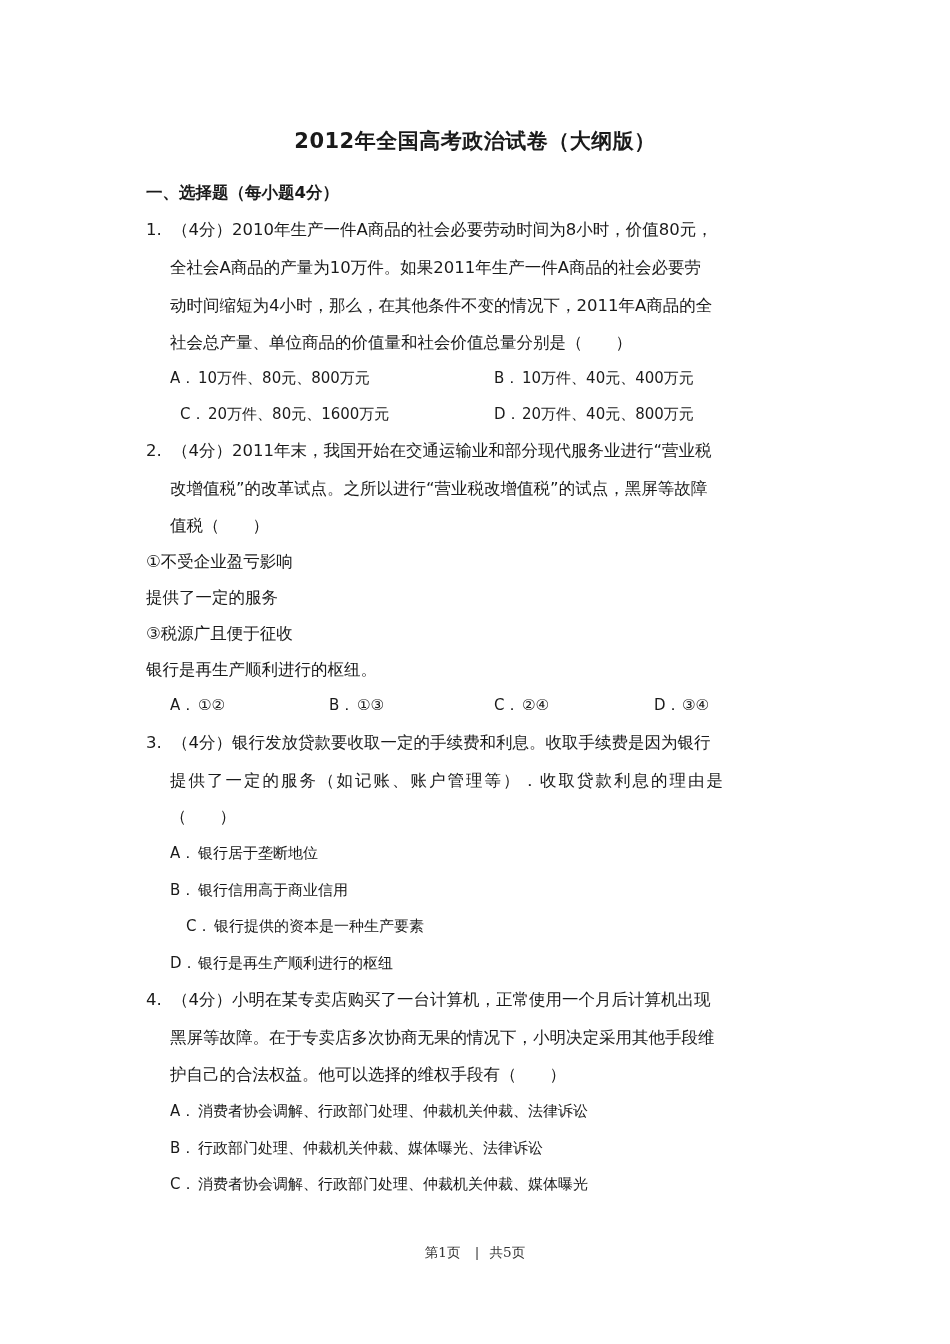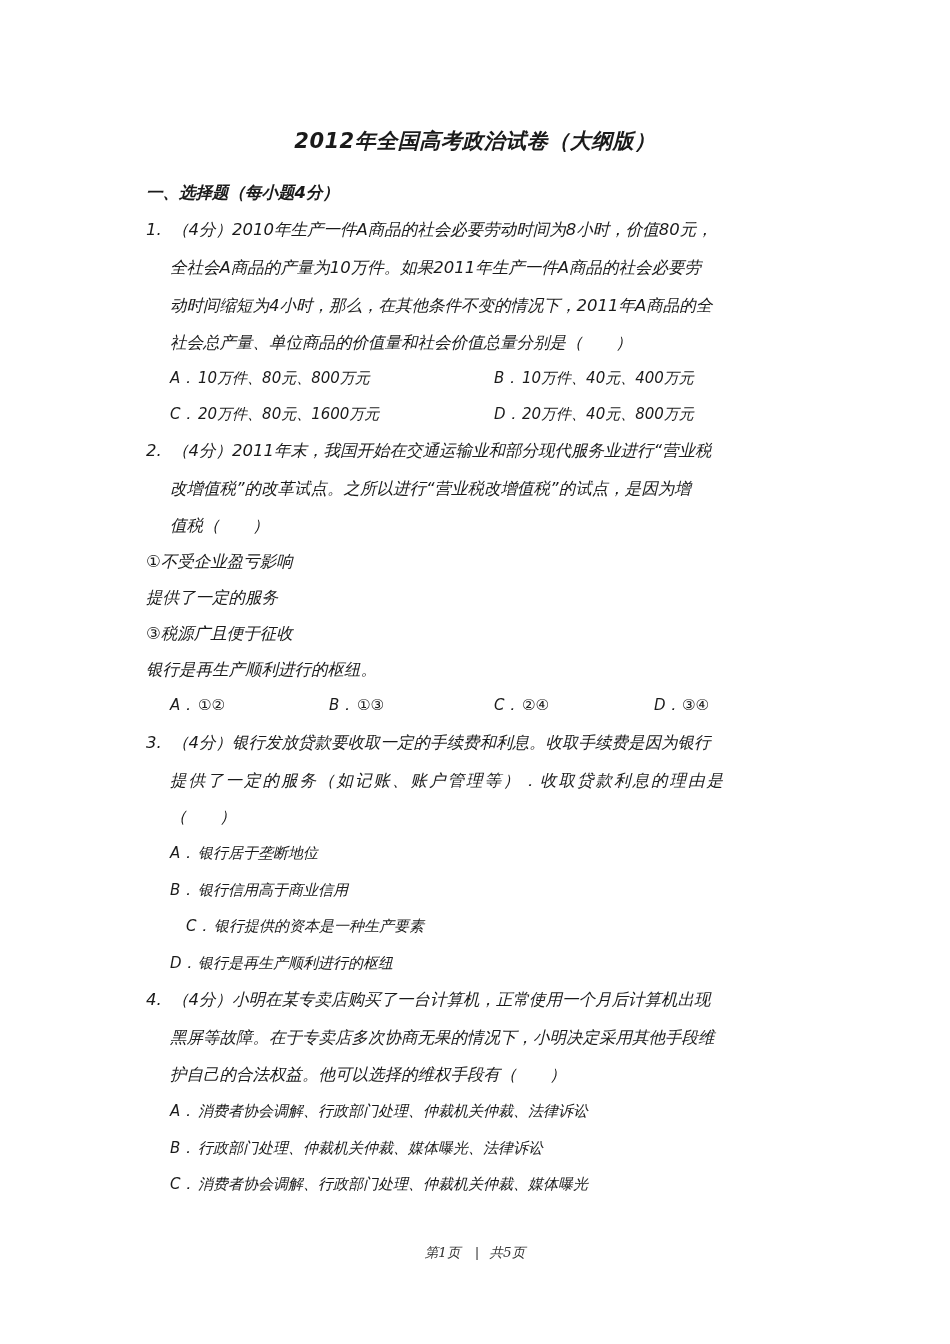--- a/index.html
+++ b/index.html
@@ -1,21 +1,21 @@
 <!DOCTYPE html>
 <html><head>
   <meta charset="utf-8">
   <style>
     html, body { margin: 0; padding: 0; background: #ffffff; }
     body {
       width: 950px; height: 1344px; position: relative; overflow: hidden;
       font-family: "DejaVu Sans", "Liberation Sans", sans-serif;
       color: #1a1a1a;
     }
-    .page { position: absolute; left: 0; top: 0; width: 856px; height: 1344px; font-style: italic; }
+    .page { position: absolute; left: 0; top: 0; width: 856px; height: 1344px; }
     .title {
       position: absolute; top: 127px; left: 0; width: 950px; text-align: center;
       font-size: 21px; font-weight: bold; letter-spacing: 0.5px;
     }
     .section {
       position: absolute; top: 182px; left: 146px;
       font-size: 16.5px; font-weight: bold;
     }
     .line {
       position: absolute; font-size: 16.5px; white-space: nowrap; line-height: 22px;
@@ -41,28 +41,28 @@
   <div class="section">一、选择题（每小题4分）</div>
 
   <div>
     <span class="line qnum" style="top:219px">1.</span>
     <span class="line" style="top:219px; left:172px">（4分）2010年生产一件A商品的社会必要劳动时间为8小时，价值80元，</span>
     <span class="line indent" style="top:257px">全社会A商品的产量为10万件。如果2011年生产一件A商品的社会必要劳</span>
     <span class="line indent" style="top:295px">动时间缩短为4小时，那么，在其他条件不变的情况下，2011年A商品的全</span>
     <span class="line indent" style="top:332px">社会总产量、单位商品的价值量和社会价值总量分别是（　　）</span>
     <div class="opt" style="top:367px; left:170px"><span class="lbl">A．</span><span>10万件、80元、800万元</span></div>
     <div class="opt" style="top:367px; left:494px"><span class="lbl">B．</span><span>10万件、40元、400万元</span></div>
-    <div class="opt" style="top:403px; left:170px"><span class="lbl">C．</span><span>20万件、80元、1600万元</span></div>
+    <div class="opt" style="top:403px; left:180px"><span class="lbl">C．</span><span>20万件、80元、1600万元</span></div>
     <div class="opt" style="top:403px; left:494px"><span class="lbl">D．</span><span>20万件、40元、800万元</span></div>
   </div>
 
   <div>
     <span class="line qnum" style="top:440px">2.</span>
     <span class="line" style="top:440px; left:172px">（4分）2011年末，我国开始在交通运输业和部分现代服务业进行“营业税</span>
-    <span class="line indent" style="top:478px">改增值税”的改革试点。之所以进行“营业税改增值税”的试点，是因为增</span>
+    <span class="line indent" style="top:478px">改增值税”的改革试点。之所以进行“营业税改增值税”的试点，黑屏等故障</span>
     <span class="line indent" style="top:515px">值税（　　）</span>
     <span class="line flush" style="top:551px">①不受企业盈亏影响</span>
     <span class="line flush" style="top:587px">提供了一定的服务</span>
     <span class="line flush" style="top:623px">③税源广且便于征收</span>
     <span class="line flush" style="top:659px">银行是再生产顺利进行的枢纽。</span>
     <div class="opt" style="top:694px; left:170px"><span class="lbl">A．</span><span>①②</span></div>
     <div class="opt" style="top:694px; left:329px"><span class="lbl">B．</span><span>①③</span></div>
     <div class="opt" style="top:694px; left:494px"><span class="lbl">C．</span><span>②④</span></div>
     <div class="opt" style="top:694px; left:654px"><span class="lbl">D．</span><span>③④</span></div>
   </div>

